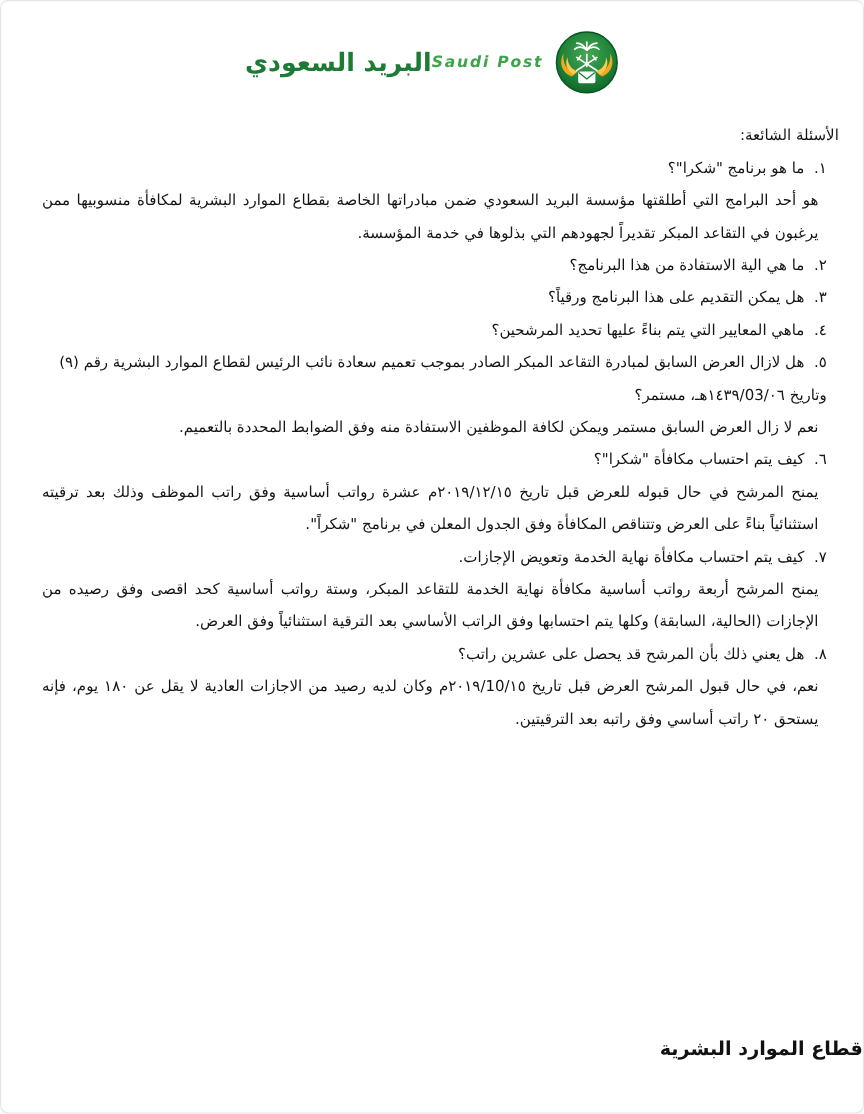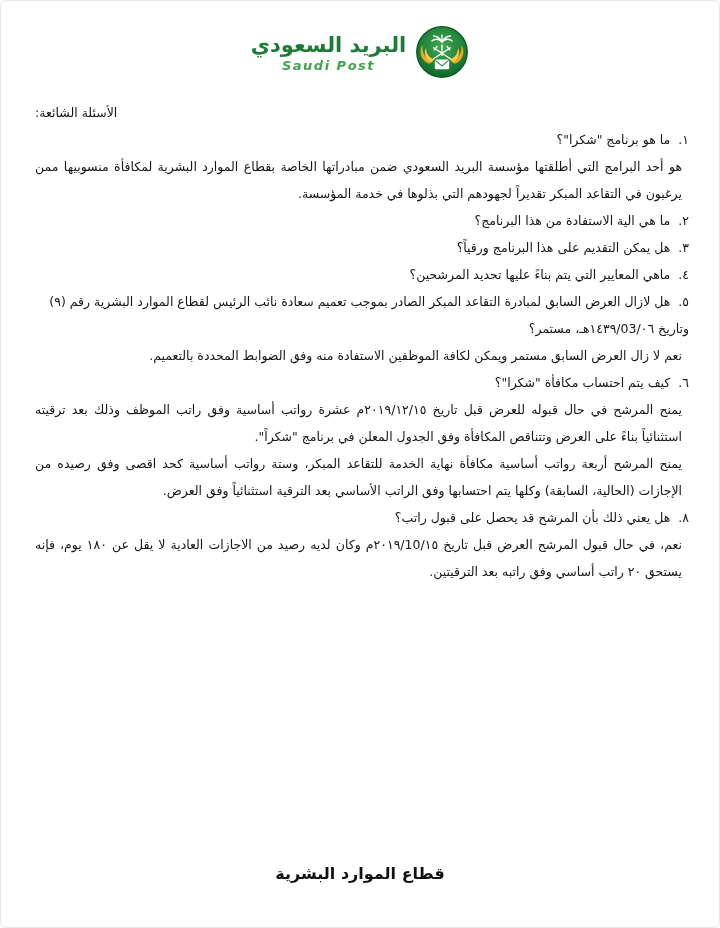--- a/index.html
+++ b/index.html
@@ -16,46 +16,45 @@
     border:1px solid #e6e6e6;
     border-radius:7px;
     overflow:hidden;
     direction:rtl;
   }
   
   .logo-row{
     display:flex;flex-direction:row;justify-content:center;align-items:center;
     gap:9px;padding-top:24px;direction:ltr;
   }
-  .logo-textcol{display:flex;flex-direction:column;align-items:center;}
+  .logo-textcol{display:flex;align-items:center;}
   .logo-ar{font-size:21px;font-weight:bold;line-height:26px;color:var(--green-dark,#1e7b35);}
   .logo-en{font-size:13px;font-weight:bold;letter-spacing:1.5px;line-height:15px;color:var(--green-light,#3da44a);font-style:italic;}
   .emblem{display:block;}
   
   .content{
     margin-top:20px;
     padding:0 20px 0 34px;
     font-size:12.5px;
     line-height:27px;
     color:#151515;
   }
-  .heading{text-align:left;}
+  .heading{text-align:right;}
   .qa{margin:0;}
   .q-line{padding-right:10px;text-align:right;}
   .q-num{display:inline-block;margin-left:8px;}
   .answer{
     margin:0 17px 0 0;
     text-align:justify;
     text-align-last:right;
   }
   
   .footer{
     position:absolute;
     bottom:44px;left:0;right:0;
-    text-align:center;
     font-size:16px;
     font-weight:bold;
     color:#111;
   }
 </style>
 </head>
 <body>
 
 <div class="page">
 
@@ -127,23 +126,24 @@
       <div class="q-line"><span class="q-num">٥.</span><span>هل لازال العرض السابق لمبادرة التقاعد المبكر الصادر بموجب تعميم سعادة نائب الرئيس لقطاع الموارد البشرية رقم (٩) وتاريخ ١٤٣٩/03/٠٦هـ، مستمر؟</span></div>
       <p class="answer">نعم لا زال العرض السابق مستمر ويمكن لكافة الموظفين الاستفادة منه وفق الضوابط المحددة بالتعميم.</p>
     </div>
 
     <div class="qa">
       <div class="q-line"><span class="q-num">٦.</span><span>كيف يتم احتساب مكافأة "شكرا"؟</span></div>
       <p class="answer">يمنح المرشح في حال قبوله للعرض قبل تاريخ ٢٠١٩/١٢/١٥م عشرة رواتب أساسية وفق راتب الموظف وذلك بعد ترقيته استثنائياً بناءً على العرض وتتناقص المكافأة وفق الجدول المعلن في برنامج "شكراً".</p>
     </div>
 
     <div class="qa">
+      <div class="q-line"><span class="q-num">٧.</span><span>كيف يتم احتساب مكافأة نهاية الخدمة وتعويض الإجازات.</span></div>
       <p class="answer">يمنح المرشح أربعة رواتب أساسية مكافأة نهاية الخدمة للتقاعد المبكر، وستة رواتب أساسية كحد اقصى وفق رصيده من الإجازات (الحالية، السابقة) وكلها يتم احتسابها وفق الراتب الأساسي بعد الترقية استثنائياً وفق العرض.</p>
     </div>
 
     <div class="qa">
-      <div class="q-line"><span class="q-num">٨.</span><span>هل يعني ذلك بأن المرشح قد يحصل على قبول راتب؟</span></div>
+      <div class="q-line"><span class="q-num">٨.</span><span>هل يعني ذلك بأن المرشح قد يحصل على عشرين راتب؟</span></div>
       <p class="answer">نعم، في حال قبول المرشح العرض قبل تاريخ ٢٠١٩/10/١٥م وكان لديه رصيد من الاجازات العادية لا يقل عن ١٨٠ يوم، فإنه يستحق ٢٠ راتب أساسي وفق راتبه بعد الترقيتين.</p>
     </div>
   </div>
 
   <div class="footer">قطاع الموارد البشرية</div>
 </div>
 
 </body></html>

